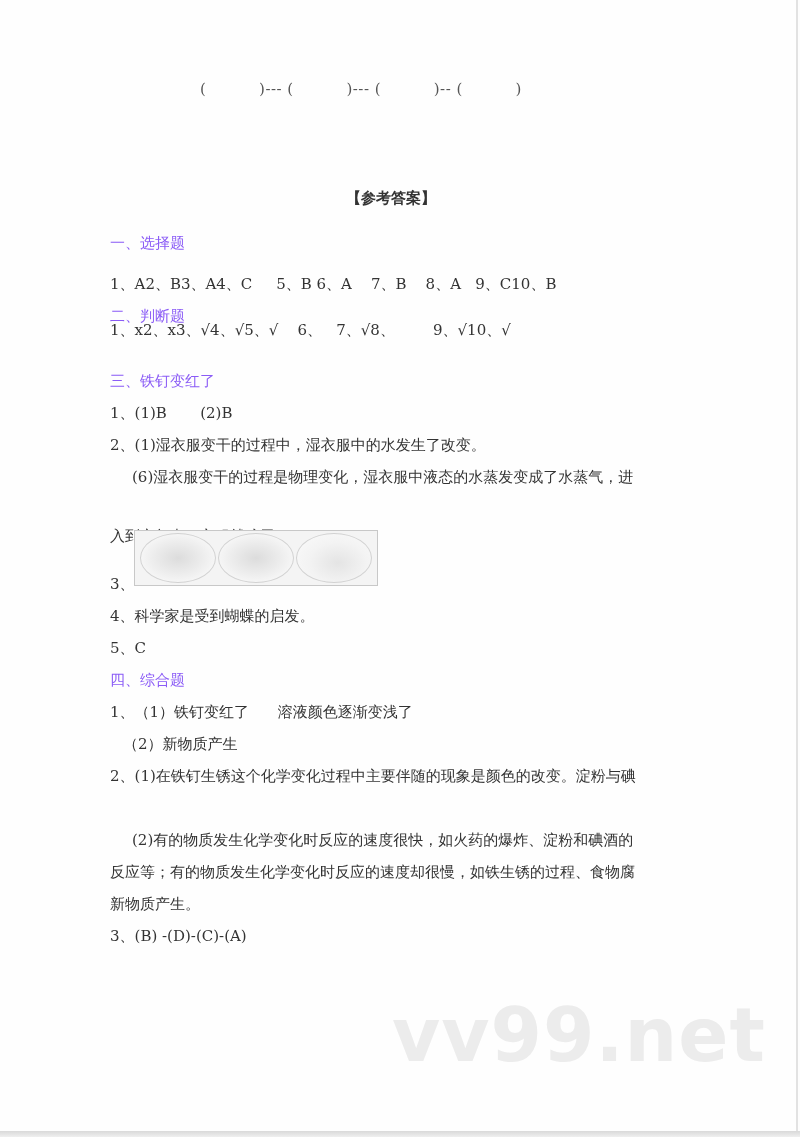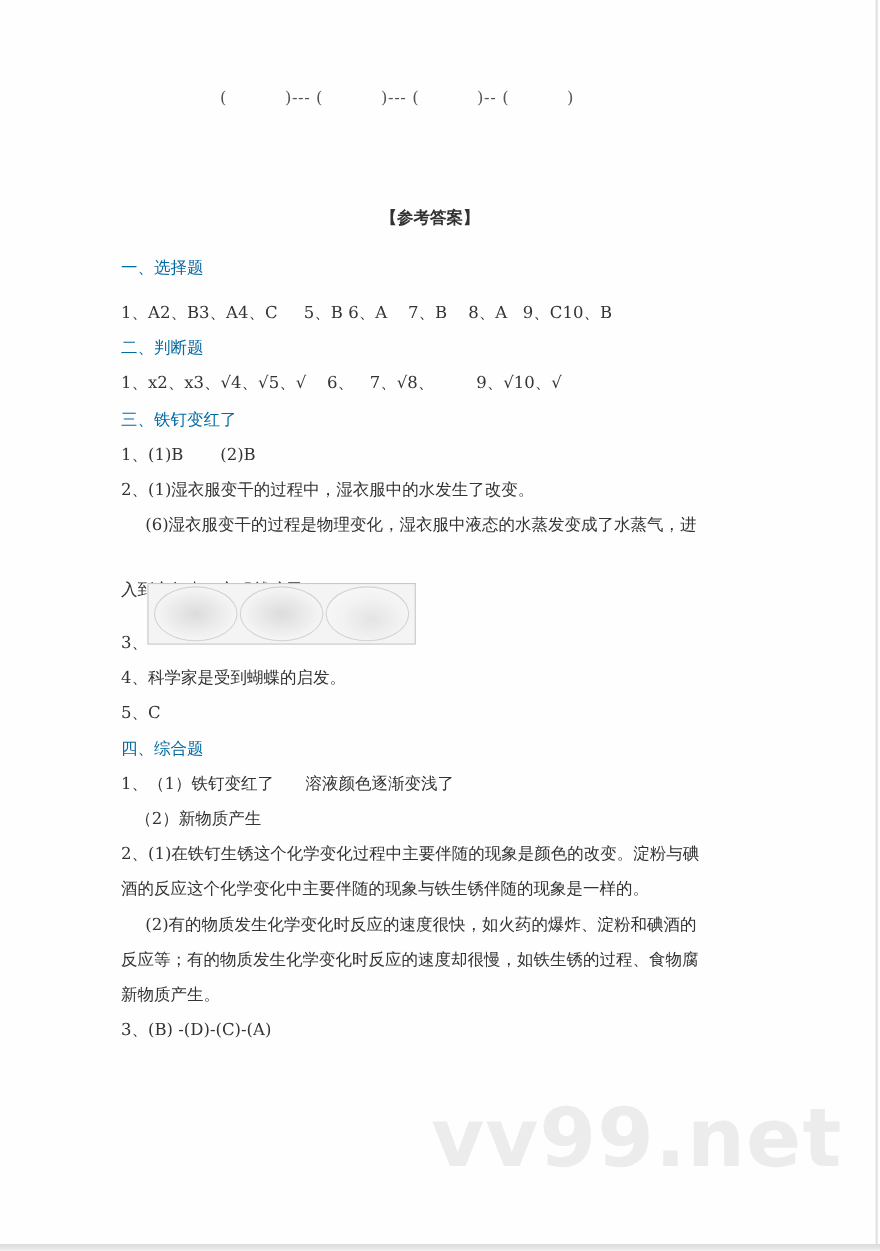--- a/index.html
+++ b/index.html
@@ -5,21 +5,21 @@
   html, body { margin: 0; padding: 0; }
   body {
     width: 800px; height: 1137px; background: #fdfdfd; position: relative; overflow: hidden;
     font-family: "DejaVu Serif", "Liberation Serif", serif; color: #333;
   }
   .page { position: absolute; left: 0; top: 0; width: 796px; height: 1131px; background: #fefefe; border-right: 2px solid #e2e2e2; }
   .bottom-edge { position: absolute; left: 0; top: 1131px; width: 800px; height: 6px; background: linear-gradient(#d9d9d9, #efefef); }
   .line { position: absolute; left: 110px; font-size: 15px; white-space: pre; line-height: 20px; }
   .blank-row { position: absolute; top: 80px; left: 200px; font-size: 15px; color: #555; white-space: pre; letter-spacing: 0.5px; }
   .title { position: absolute; top: 189px; left: 0; width: 782px; text-align: center; font-size: 15px; font-weight: bold; color: #333; }
-  .heading { color: #0369a1; }
+  .heading { color: #8b5cf6; }
   .indent { left: 132px; }
   .img-box {
     position: absolute; left: 134px; top: 530px; width: 244px; height: 56px;
     border: 1px solid #c8c8c8; background: #f4f4f4; display: flex; align-items: center; justify-content: space-around; padding: 0 4px; box-sizing: border-box;
   }
   .plate {
     width: 74px; height: 48px; border-radius: 50%; border: 1.5px solid #d2d2d2; background: radial-gradient(ellipse at 50% 50%, #dcdcdc 0%, #ececec 45%, #f7f7f7 75%);
   }
   .plate.p3 { background: radial-gradient(ellipse at 55% 60%, #e4e4e4 0%, #f3f3f3 50%, #f8f8f8 80%); }
   .watermark {
@@ -33,21 +33,21 @@
 <div class="page">
 
   <div class="blank-row">(          )--- (          )--- (          )-- (          )</div>
 
   <div class="title">【参考答案】</div>
 
   <div class="line heading" style="top:233px">一、选择题</div>
   <div class="line" style="top:274px">1、A2、B3、A4、C     5、B 6、A    7、B    8、A   9、C10、B</div>
 
   <div class="line heading" style="top:306px">二、判断题</div>
-  <div class="line" style="top:338px">1、x2、x3、√4、√5、√    6、   7、√8、        9、√10、√</div>
+  <div class="line" style="top:320px">1、x2、x3、√4、√5、√    6、   7、√8、        9、√10、√</div>
 
   <div class="line heading" style="top:371px">三、铁钉变红了</div>
   <div class="line" style="top:403px">1、(1)B       (2)B</div>
   <div class="line" style="top:435px">2、(1)湿衣服变干的过程中，湿衣服中的水发生了改变。</div>
   <div class="line indent" style="top:467px">(6)湿衣服变干的过程是物理变化，湿衣服中液态的水蒸发变成了水蒸气，进</div>
   <div class="line" style="top:526px">入到空气中，衣服就晾干了。</div>
 
   <div class="line" style="top:574px">3、</div>
   <div class="img-box">
     <div class="plate"></div>
@@ -55,21 +55,20 @@
     <div class="plate p3"></div>
   </div>
 
   <div class="line" style="top:606px">4、科学家是受到蝴蝶的启发。</div>
   <div class="line" style="top:638px">5、C</div>
 
   <div class="line heading" style="top:670px">四、综合题</div>
   <div class="line" style="top:702px">1、（1）铁钉变红了      溶液颜色逐渐变浅了</div>
   <div class="line" style="top:734px; left:123px">（2）新物质产生</div>
   <div class="line" style="top:766px">2、(1)在铁钉生锈这个化学变化过程中主要伴随的现象是颜色的改变。淀粉与碘</div>
-  <div class="line" style="top:798px">酒的反应这个化学变化中主要伴随的现象与铁生锈伴随的现象是一样的。</div>
   <div class="line indent" style="top:830px">(2)有的物质发生化学变化时反应的速度很快，如火药的爆炸、淀粉和碘酒的</div>
   <div class="line" style="top:862px">反应等；有的物质发生化学变化时反应的速度却很慢，如铁生锈的过程、食物腐</div>
   <div class="line" style="top:894px">新物质产生。</div>
   <div class="line" style="top:926px">3、(B) -(D)-(C)-(A)</div>
 
   <div class="watermark">vv99.net</div>
 </div>
 <div class="bottom-edge"></div>
 
 </body></html>

